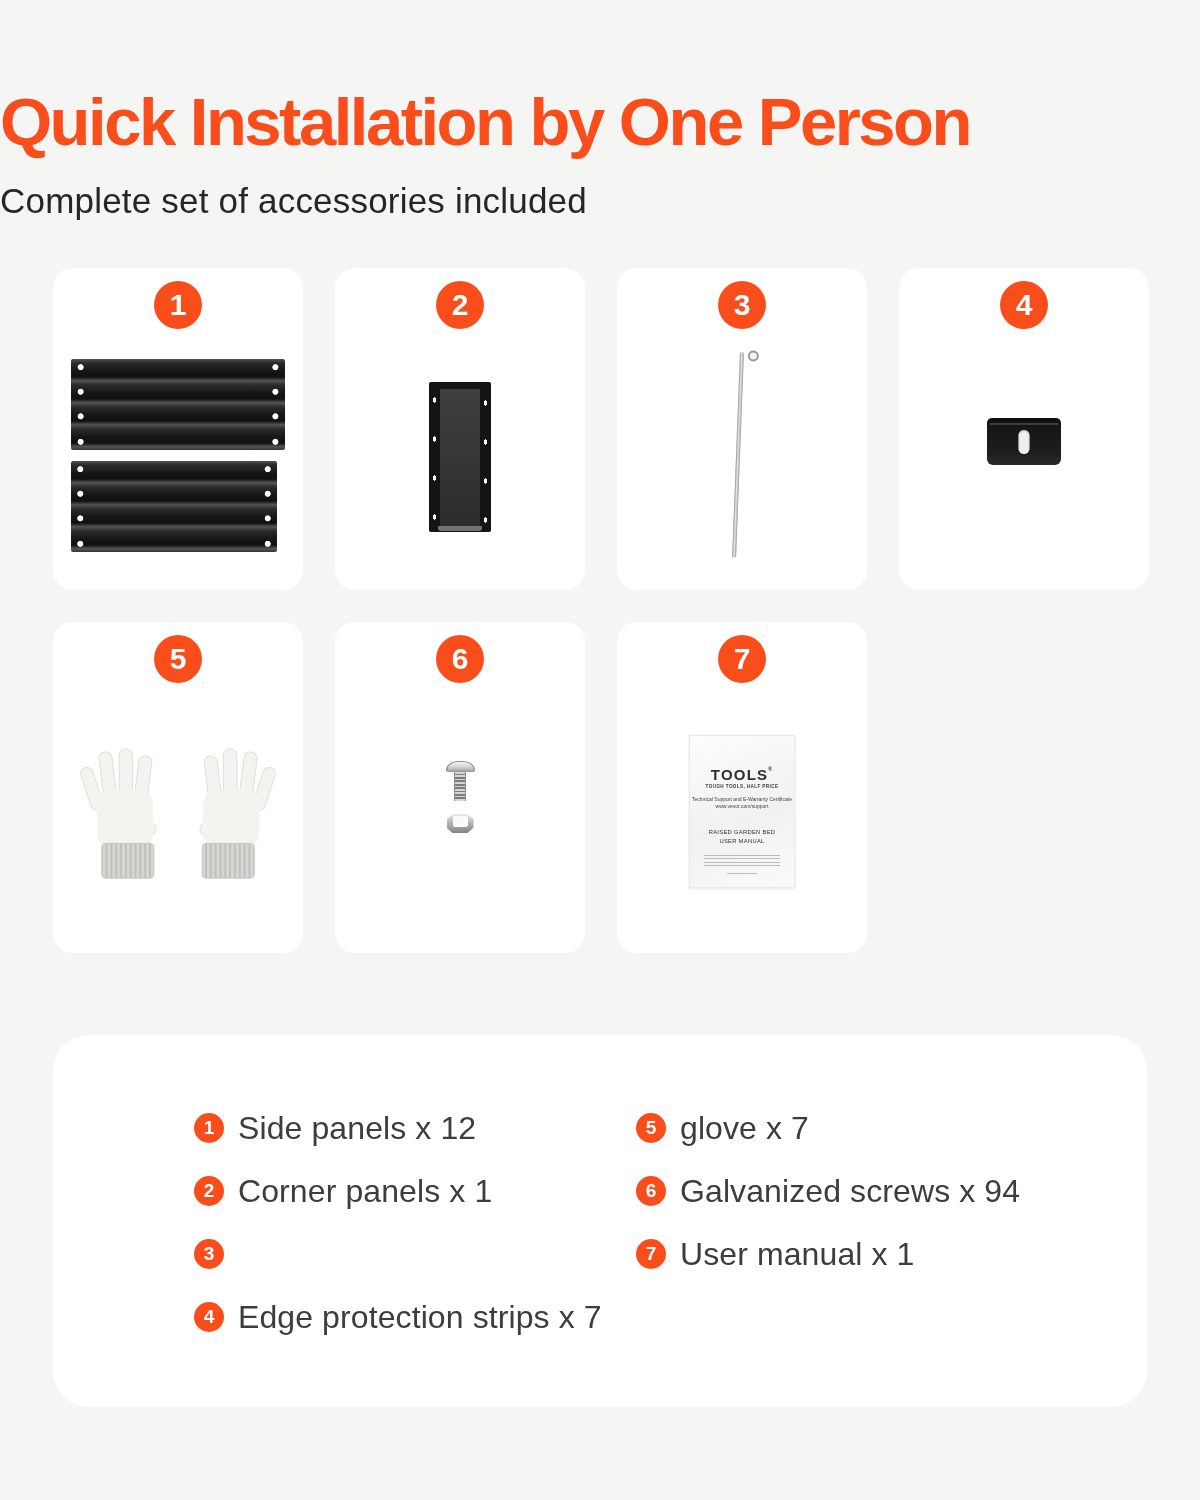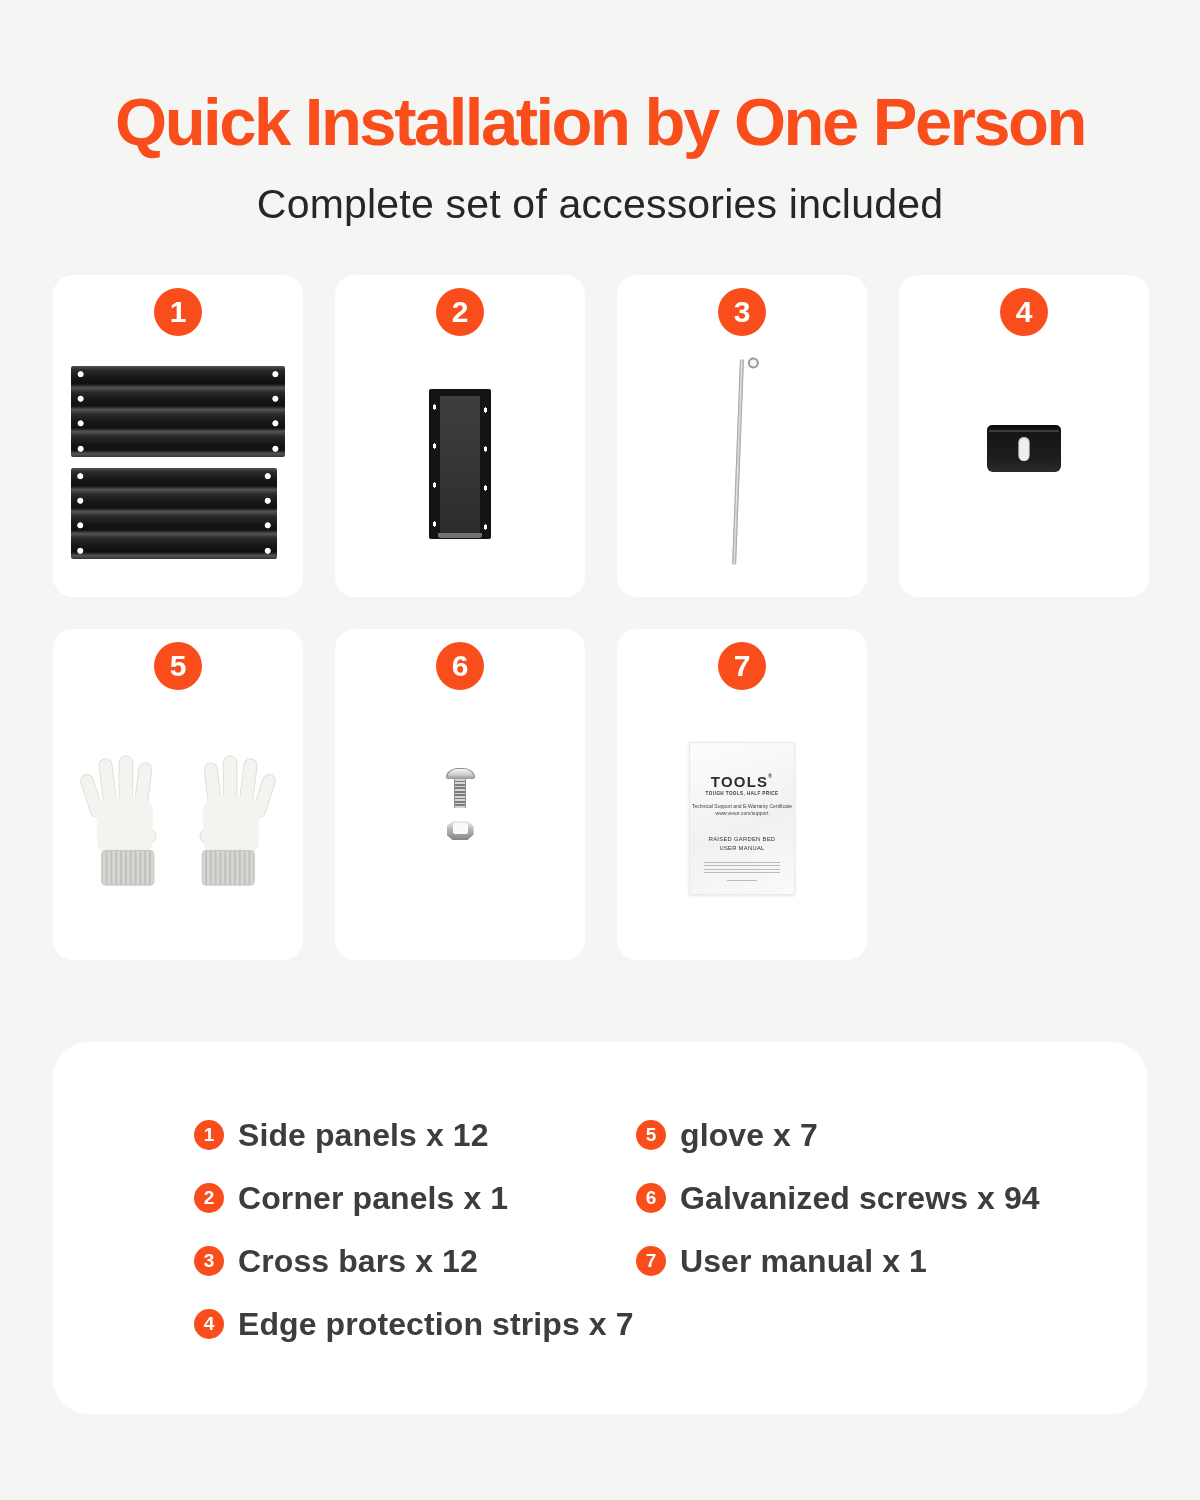--- a/index.html
+++ b/index.html
@@ -4,32 +4,32 @@
 <style>
   html,body{margin:0;padding:0;}
   .page{
     position:relative;
     width:1200px;height:1500px;
     background:#f5f5f3;
     font-family:"Liberation Sans", sans-serif;
     overflow:hidden;
   }
   
-  .header{padding-top:88px;text-align:center;}
+  .header{padding-top:88px;text-align:left;}
   .title{
     margin:0;
     font-size:67px;
     font-weight:bold;
     letter-spacing:-2.5px;
     line-height:1.0;
     color:#f94e1c;
   }
   .subtitle{
     margin:26px 0 0 0;
-    font-size:41px;
+    font-size:35px;
     font-weight:normal;
     color:#262626;
     letter-spacing:0.2px;
   }
   
   .row{display:flex;gap:32px;padding:0 53px;}
   .row1{margin-top:47px;}
   .row2{margin-top:32px;}
   .card{
     background:#ffffff;
@@ -183,21 +183,20 @@
   .legend-bullet{
     width:30px;height:30px;border-radius:50%;flex:none;
     background:#f94e1c;color:#ffffff;
     font-size:19px;font-weight:bold;
     display:flex;align-items:center;justify-content:center;
   }
   .legend-label{
     margin-left:14px;
     font-size:32px;color:#3d3d3d;letter-spacing:0.1px;
     white-space:nowrap;
-    font-weight:bold;
   }
 </style>
 </head>
 <body>
 
 <div class="page">
 
   <div class="header">
     <h1 class="title">Quick Installation by One Person</h1>
     <p class="subtitle">Complete set of accessories included</p>
@@ -310,21 +309,20 @@
       <div class="legend-item">
         <span class="legend-bullet">1</span>
         <span class="legend-label">Side panels x 12</span>
       </div>
       <div class="legend-item">
         <span class="legend-bullet">2</span>
         <span class="legend-label">Corner panels x 1</span>
       </div>
       <div class="legend-item">
         <span class="legend-bullet">3</span>
-        <span class="legend-label">Cross bars x 12</span>
       </div>
       <div class="legend-item">
         <span class="legend-bullet">4</span>
         <span class="legend-label">Edge protection strips x 7</span>
       </div>
     </div>
     <div class="legend-col">
       <div class="legend-item">
         <span class="legend-bullet">5</span>
         <span class="legend-label">glove x 7</span>

